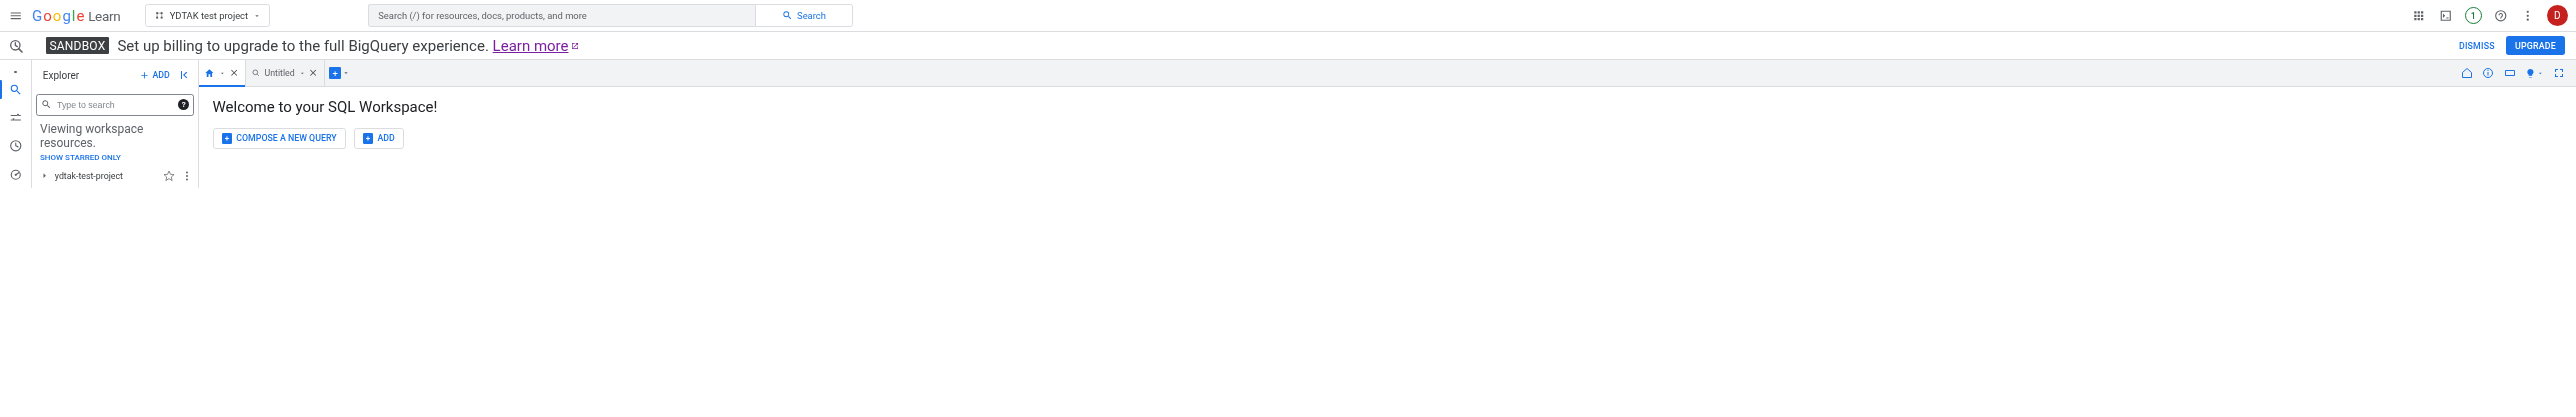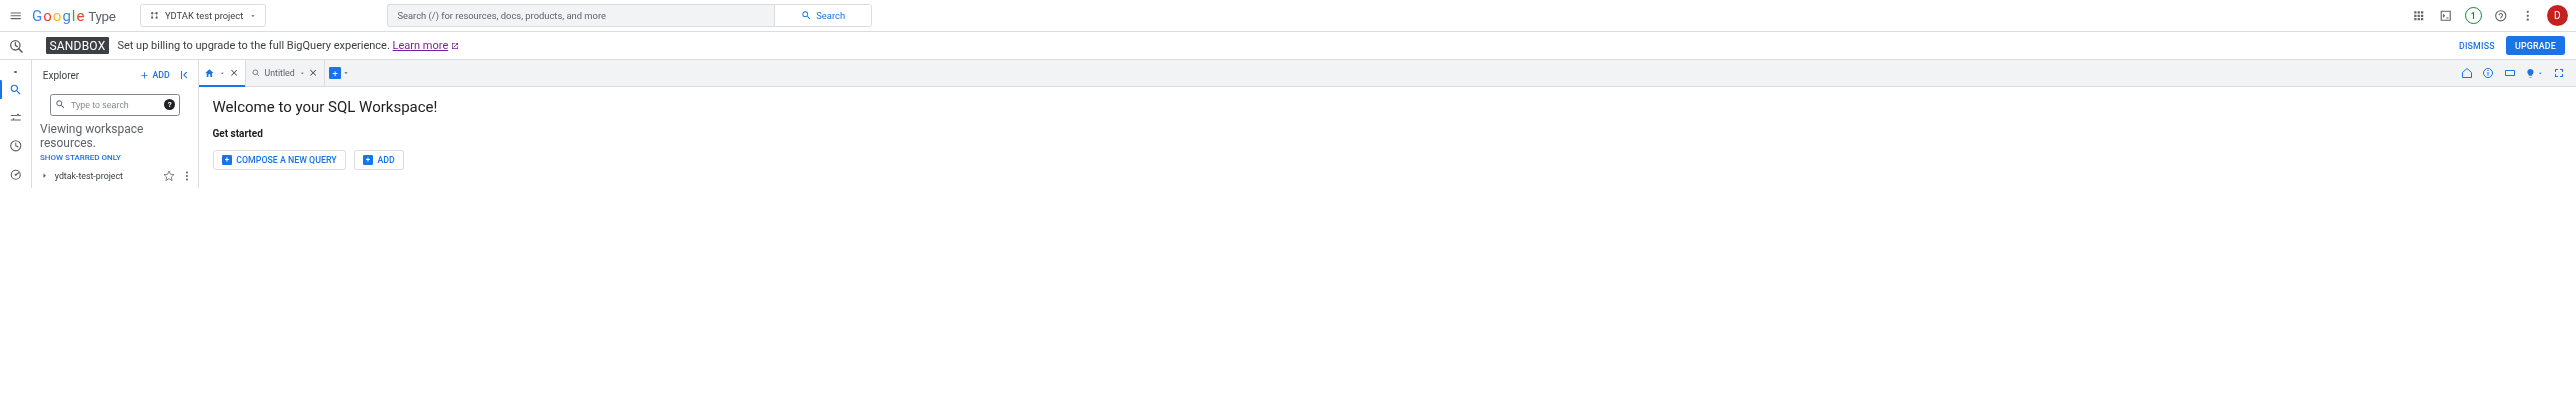--- a/index.html
+++ b/index.html
@@ -9,33 +9,33 @@
 
 .hdr { display: flex; align-items: center; height: 32px; padding: 0 8px; border-bottom: 0.7px solid #dadce0; gap: 5.4px; }
 .hamburger { width: 16px; height: 16px; cursor: pointer; display:flex; align-items:center; justify-content:center; color:#5f6368;}
 .logo { display: flex; align-items: center; gap: 1.3px; font-size: 15px; letter-spacing: -0.3px; padding: 0 2.7px; }
 .logo .g1{color:#4285F4}.logo .g2{color:#EA4335}.logo .g3{color:#FBBC05}.logo .g4{color:#4285F4}.logo .g5{color:#34A853}.logo .g6{color:#EA4335}
 .logo .cloud{color:#5f6368; font-weight:400; margin-left:2.7px; font-size:13.5px;}
 .proj-picker { display:flex; align-items:center; gap:5.4px; border:0.7px solid #dadce0; border-radius:2.7px; padding:0 8px; height:23px; margin-left:16px; cursor:pointer; }
 .proj-picker .dots { width:10.8px;height:10.8px; }
 .proj-picker .name{font-size:9.4px;color:#3c4043;}
 .proj-picker .drop{ color:#5f6368;}
-.search-wrap { flex: 1; display:flex; max-width: 485px; margin-left: 116px;}
+.search-wrap { flex: 1; display:flex; max-width: 485px; margin-left: 92px;}
 .search-box { flex:1; display:flex; align-items:center; background:#f1f3f4; border:0.7px solid #dadce0; border-radius:2.7px 0 0 2.7px; border-right:none; height:23px; padding:0 9.4px; color:#5f6368; font-size:9.4px;}
 .search-btn { display:flex; align-items:center; gap:4px; border:0.7px solid #dadce0; border-radius:0 2.7px 2.7px 0; height:23px; padding:0 26px; color:#1a73e8; font-size:9.4px; cursor:pointer; background:#fff;}
 .hdr-right { margin-left:auto; display:flex; align-items:center; gap:10.8px; color:#5f6368;}
 .icon-btn { width:16px;height:16px; display:flex;align-items:center;justify-content:center; cursor:pointer;}
 .green-circle{ width:17.5px;height:17.5px;border:1.3px solid #188038;border-radius:50%;display:flex;align-items:center;justify-content:center;color:#188038;font-size:8.8px;font-weight:500;}
 .avatar{width:21.5px;height:21.5px;border-radius:50%;background:#c5221f;color:#fff;display:flex;align-items:center;justify-content:center;font-size:10px;}
 
 
 .below-header{display:flex;}
 .sandbox-bar{flex:1;display:flex;align-items:center;height:27px;padding:0 10.8px 0 13.5px;gap:8px;}
 .sandbox-badge{background:#3c4043;color:#fff;font-size:12px;padding:1.3px 4px;border-radius:1.3px;letter-spacing:0.2px;}
-.sandbox-text{font-size:11px;color:#3c4043;}
+.sandbox-text{font-size:15px;color:#3c4043;}
 .learn-link{color:#7b1fa2;text-decoration:underline;display:inline-flex;align-items:center;gap:2.7px;}
 .sandbox-right{margin-left:auto;display:flex;align-items:center;gap:10.8px;}
 .dismiss{color:#1a73e8;font-size:8.8px;font-weight:500;letter-spacing:0.2px;cursor:pointer;}
 .upgrade{background:#1a73e8;color:#fff;border-radius:2.7px;padding:4.7px 9.4px;font-size:8.8px;font-weight:500;letter-spacing:0.2px;cursor:pointer;}
 
 
 .main{display:flex;border-top:0.7px solid #dadce0;min-height:114px;}
 .rail{width:32px;border-right:0.7px solid #dadce0;display:flex;flex-direction:column;align-items:center;padding-top:4px;gap:1.3px;}
 .rail-icon-wrap{position:relative;width:32px;height:27px;display:flex;align-items:center;justify-content:center;color:#5f6368;cursor:pointer;}
 .rail-icon-wrap.active{color:#1a73e8;}
@@ -44,21 +44,21 @@
 
 
 .bq-pin{width:32px;height:27px;display:flex;align-items:center;justify-content:center;color:#5f6368;}
 
 
 .explorer{width:167px;border-right:0.7px solid #dadce0;display:flex;flex-direction:column;}
 .exp-head{display:flex;align-items:center;height:30px;padding:0 5.4px 0 10.8px;gap:5.4px;}
 .exp-title{font-size:10px;color:#3c4043;flex:1;}
 .add-link{color:#1a73e8;display:flex;align-items:center;gap:2.7px;font-size:8.8px;font-weight:500;cursor:pointer;}
 .collapse-btn{color:#1a73e8;cursor:pointer;padding:2.7px;}
-.exp-search{margin:4px 18px;position:relative;}
+.exp-search{margin:4px 4px;position:relative;}
 .exp-search-input{width:100%;height:21.5px;border:0.7px solid #80868b;border-radius:2.7px;padding:0 20px 0 20px;font-size:8.8px;color:#5f6368;background:#fff;}
 .exp-search-input::placeholder{color:#80868b;}
 .exp-search .sicon{position:absolute;left:5.4px;top:5.4px;color:#5f6368;}
 .exp-search .qicon{position:absolute;right:4.7px;top:4.7px;width:11.4px;height:11.4px;background:#202124;color:#fff;border-radius:50%;display:flex;align-items:center;justify-content:center;font-size:8px;font-weight:700;}
 .exp-meta{padding:2.7px 8px 1.3px;font-size:12px;color:#5f6368;}
 .exp-star{padding:1.3px 8px 5.4px;font-size:8px;color:#1a73e8;font-weight:500;cursor:pointer;}
 .exp-item{display:flex;align-items:center;padding:2.7px 5.4px 2.7px 8px;gap:5.4px;font-size:8.8px;color:#3c4043;}
 .exp-item .chev{color:#5f6368;cursor:pointer;}
 .exp-item .name{flex:1;}
 .exp-item .star, .exp-item .more{color:#5f6368;cursor:pointer;}
@@ -92,21 +92,21 @@
         <path fill="currentColor" d="M3 6h18v2H3V6zm0 5h18v2H3v-2zm0 5h18v2H3v-2z"></path>
       </svg>
   </div>
   <div class="logo">
     <span class="g1">G</span>
       <span class="g2">o</span>
       <span class="g3">o</span>
       <span class="g4">g</span>
       <span class="g5">l</span>
       <span class="g6">e</span>
-    <span class="cloud">Type</span>
+    <span class="cloud">Learn</span>
   </div>
   <div class="proj-picker">
     <svg class="dots" viewBox="0 0 24 24">
         <circle cx="7" cy="7" r="2.5" fill="#5f6368"></circle>
         <circle cx="17" cy="7" r="2.5" fill="#5f6368"></circle>
         <circle cx="7" cy="17" r="2.5" fill="#5f6368"></circle>
         <circle cx="17" cy="17" r="2.5" fill="#5f6368"></circle>
         <line x1="7" y1="7" x2="17" y2="7" stroke="#5f6368" stroke-width="1"></line>
         <line x1="7" y1="7" x2="7" y2="17" stroke="#5f6368" stroke-width="1"></line>
         <line x1="17" y1="7" x2="17" y2="17" stroke="#5f6368" stroke-width="1"></line>
@@ -311,21 +311,20 @@
             </svg>
         </span>
         <svg class="ic" width="12" height="12" viewBox="0 0 24 24">
             <path fill="currentColor" d="M4 4h6v2H6v4H4V4zm10 0h6v6h-2V6h-4V4zM4 14h2v4h4v2H4v-6zm14 0h2v6h-6v-2h4v-4z"></path>
           </svg>
       </div>
     </div>
 
     <div class="ws-body">
       <div class="ws-title">Welcome to your SQL Workspace!</div>
-      <div class="ws-sub">Get started</div>
       <div class="ws-actions">
         <div class="pill">
           <span class="plus-sm">+</span>
           <span>COMPOSE A NEW QUERY</span>
         </div>
         <div class="pill">
           <span class="plus-sm">+</span>
           <span>ADD</span>
         </div>
       </div>

